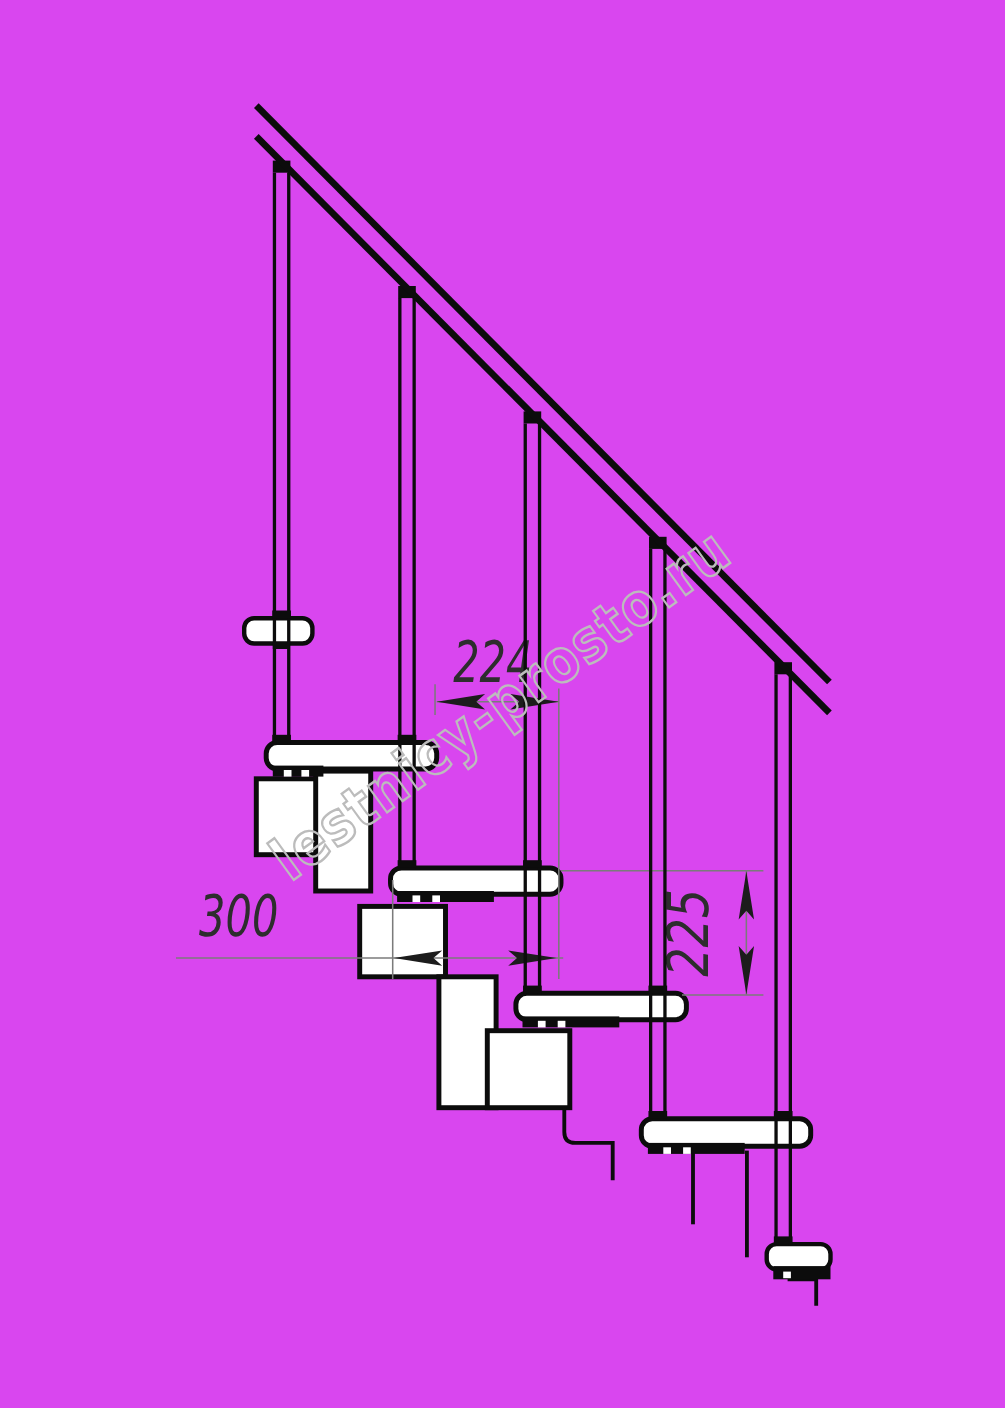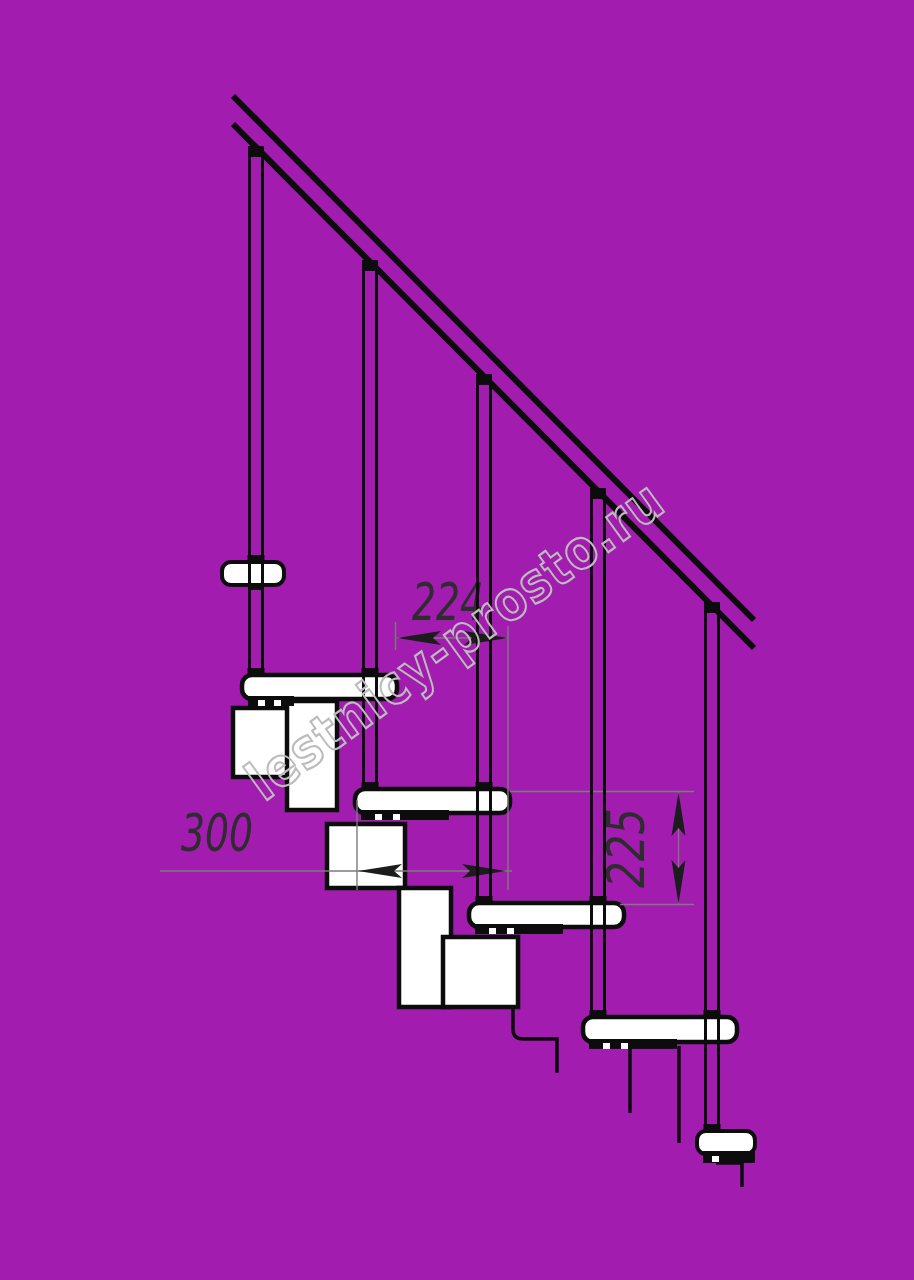--- a/index.html
+++ b/index.html
@@ -1,19 +1,19 @@
 <!DOCTYPE html>
 <html><head>
 <meta charset="utf-8">
 <style>
   html,body{margin:0;padding:0;background:#ffffff;}
   .canvas{
     position:relative;
     width:914px;height:1280px;
-    background:#a21caf;
+    background:#d946ef;
     overflow:hidden;
     font-family:"DejaVu Sans", sans-serif;
   }
   svg{display:block;}
   .ink{stroke:#0c0c0c;fill:none;}
   .inkfill{fill:#0c0c0c;stroke:none;}
   .whitebox{fill:#ffffff;stroke:#0c0c0c;}
   .dimline{stroke:#7b7b7b;stroke-width:1.4;fill:none;}
   .arrow{fill:#1c1c1c;stroke:none;}
   .dimtext{

